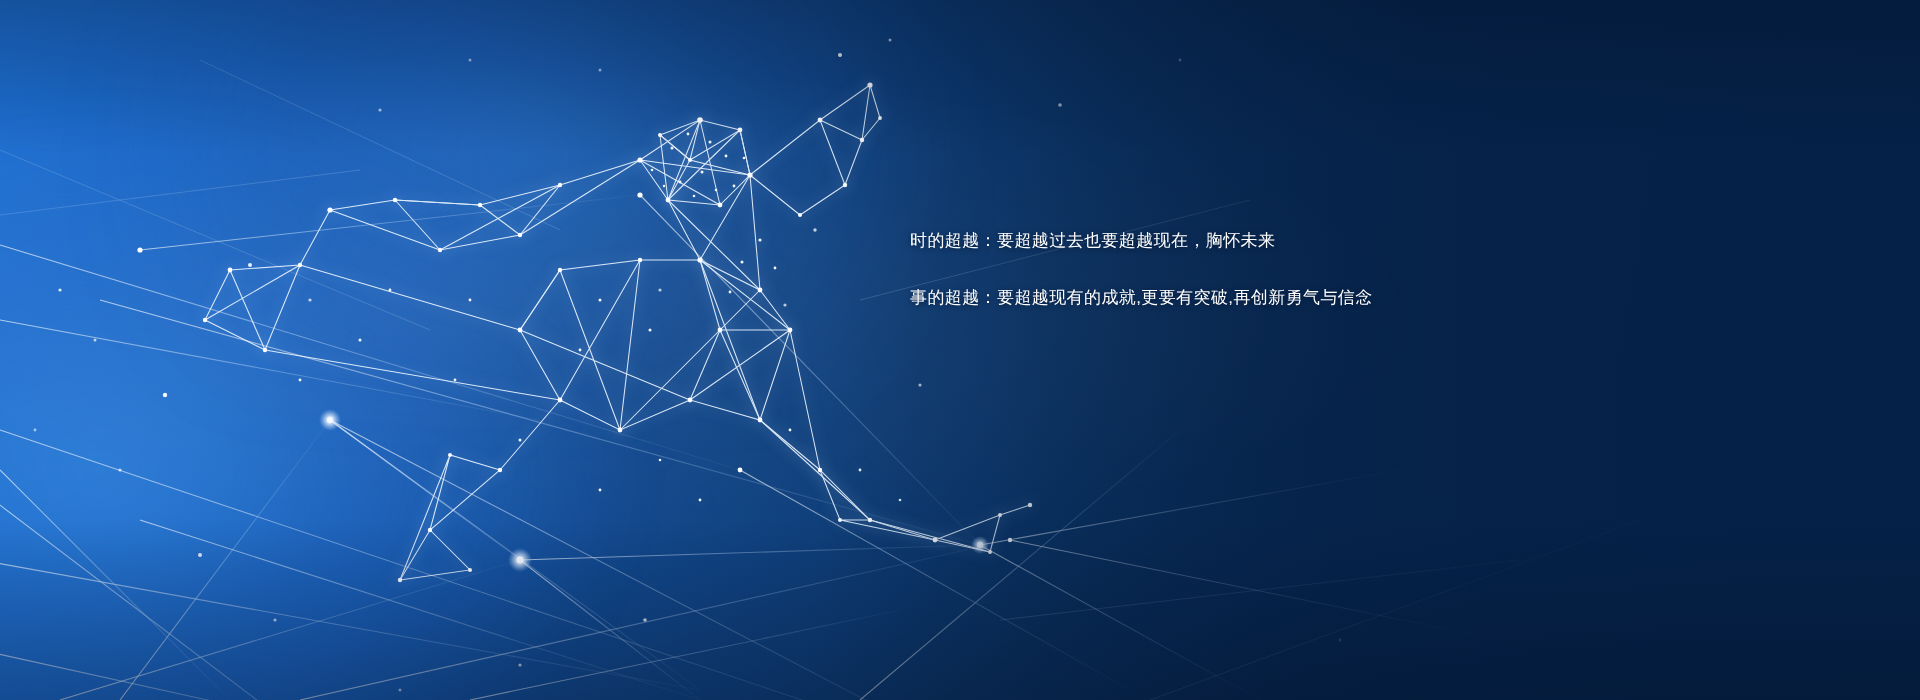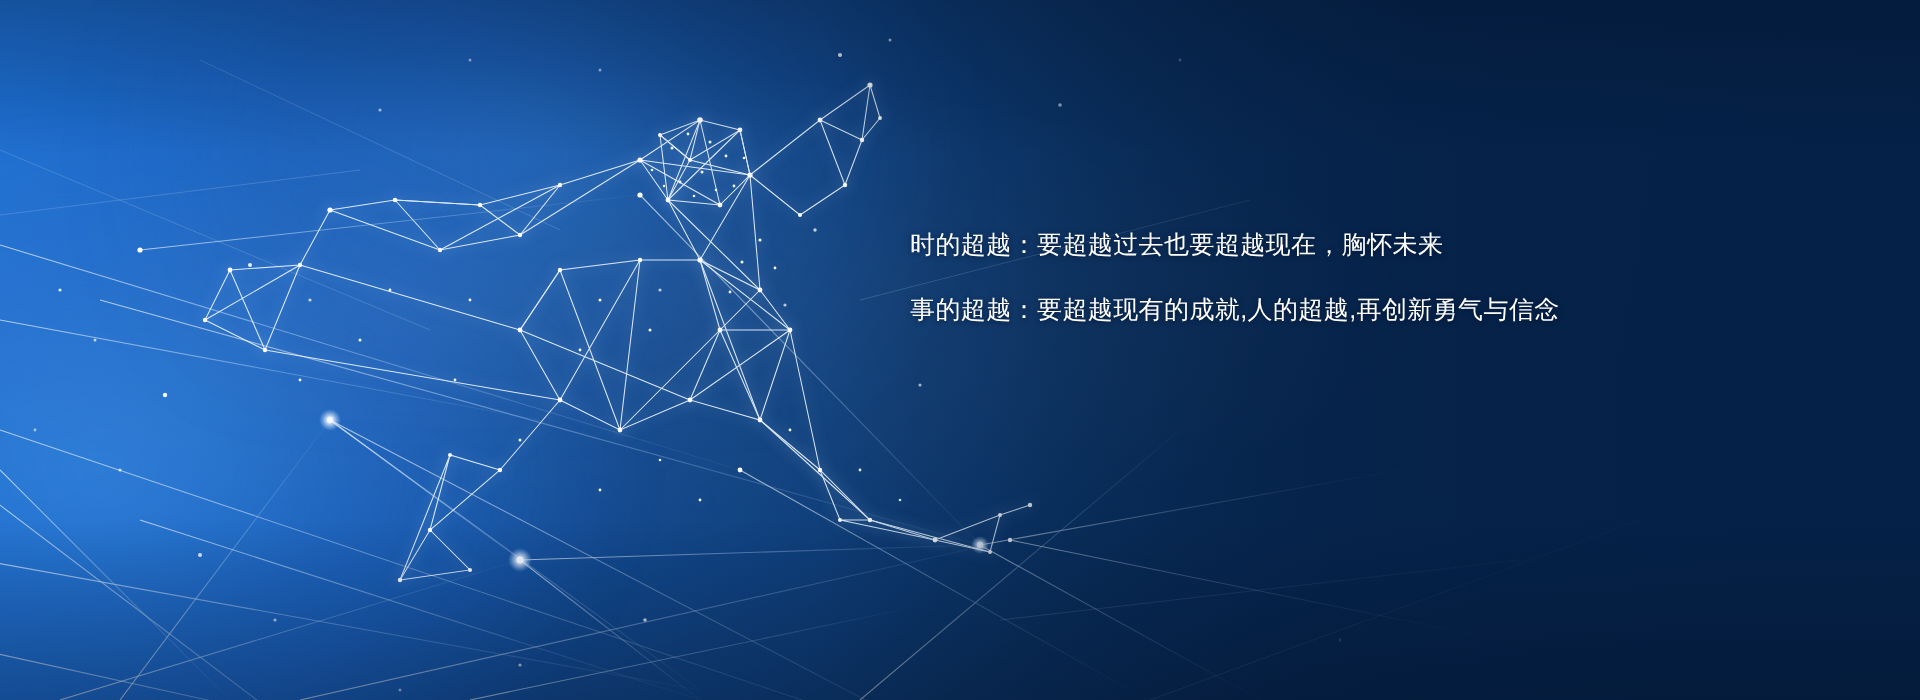--- a/index.html
+++ b/index.html
@@ -91,21 +91,21 @@
 
   
   .text-block {
     position: absolute;
     left: 910px;
     top: 232px;
     width: 820px;
   }
   .text-line {
     color: #ffffff;
-    font-size: 25px;
+    font-size: 17px;
     line-height: 1;
     letter-spacing: 0.4px;
     white-space: nowrap;
     margin-bottom: 40px;
     text-shadow: 0 1px 5px rgba(2,18,44,0.75);
   }
   .text-line:last-child { margin-bottom: 0; }
 </style>
 </head>
 <body>
@@ -339,16 +339,16 @@
       <circle cx="1180" cy="60" r="1.4" opacity="0.5"></circle>
       <circle cx="1340" cy="640" r="1.4" opacity="0.45"></circle>
     </g>
   </svg>
 
   <div class="bg-dark-right"></div>
   <div class="bg-vignette"></div>
 
   <div class="text-block">
     <div class="text-line">时的超越：要超越过去也要超越现在，胸怀未来</div>
-    <div class="text-line">事的超越：要超越现有的成就,人的超越,再创新勇气与信念</div>
+    <div class="text-line">事的超越：要超越现有的成就,更要有突破,再创新勇气与信念</div>
   </div>
 
 </div>
 
 </body></html>

